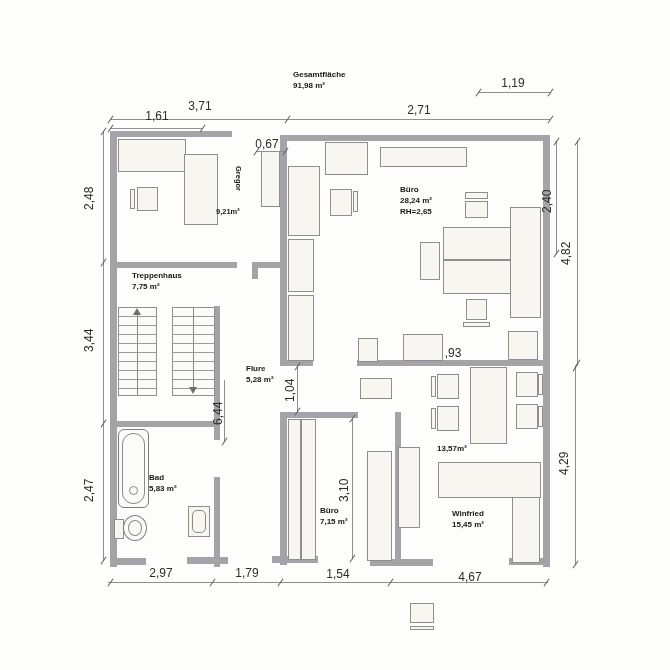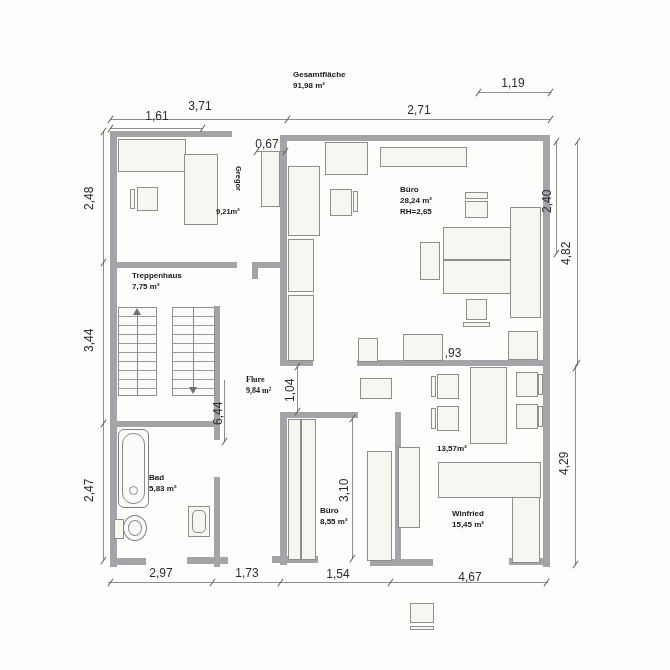--- a/index.html
+++ b/index.html
@@ -177,46 +177,46 @@
   <div class="vdim" style="left:82px;top:300px;height:80px;">3,44</div>
   <div class="vdim" style="left:82px;top:450px;height:80px;">2,47</div>
   <div class="vdim" style="left:540px;top:162px;height:78px;">2,40</div>
   <div class="vdim" style="left:559px;top:212px;height:82px;">4,82</div>
   <div class="vdim" style="left:557px;top:422px;height:82px;">4,29</div>
   <div class="vdim" style="left:211px;top:385px;height:56px;">6,44</div>
   <div class="vdim" style="left:283px;top:368px;height:44px;">1,04</div>
   <div class="vdim" style="left:337px;top:455px;height:70px;">3,10</div>
   <div class="dim" style="left:436px;top:346px;width:34px;">,93</div>
   <div class="dim" style="left:135px;top:566px;width:52px;">2,97</div>
-  <div class="dim" style="left:221px;top:566px;width:52px;">1,73</div>
+  <div class="dim" style="left:221px;top:566px;width:52px;">1,79</div>
   <div class="dim" style="left:312px;top:567px;width:52px;">1,54</div>
   <div class="dim" style="left:444px;top:570px;width:52px;">4,67</div>
 
   <div class="rlabel" style="left:233px;top:166px;writing-mode:vertical-rl;font-size:7.5px;">Gregor</div>
   <div class="rlabel" style="left:216px;top:207px;font-size:7.5px;">9,21m²</div>
   <div class="rlabel" style="left:400px;top:185px;">
     <div>Büro</div>
     <div>28,24 m²</div>
     <div>RH=2,65</div>
   </div>
   <div class="rlabel" style="left:132px;top:271px;">
     <div>Treppenhaus</div>
     <div>7,75 m²</div>
   </div>
-  <div class="rlabel" style="left:246px;top:375px;font-family:Liberation Serif, serif;">
+  <div class="rlabel" style="left:246px;top:364px;">
     <div>Flure</div>
-    <div>9,84 m²</div>
+    <div>5,28 m²</div>
   </div>
   <div class="rlabel" style="left:149px;top:473px;">
     <div>Bad</div>
     <div>5,83 m²</div>
   </div>
   <div class="rlabel" style="left:320px;top:506px;">
     <div>Büro</div>
-    <div>8,55 m²</div>
+    <div>7,15 m²</div>
   </div>
   <div class="rlabel" style="left:437px;top:444px;">13,57m²</div>
   <div class="rlabel" style="left:452px;top:509px;">
     <div>Winfried</div>
     <div>15,45 m²</div>
   </div>
 
 </div>
 
 </body></html>

